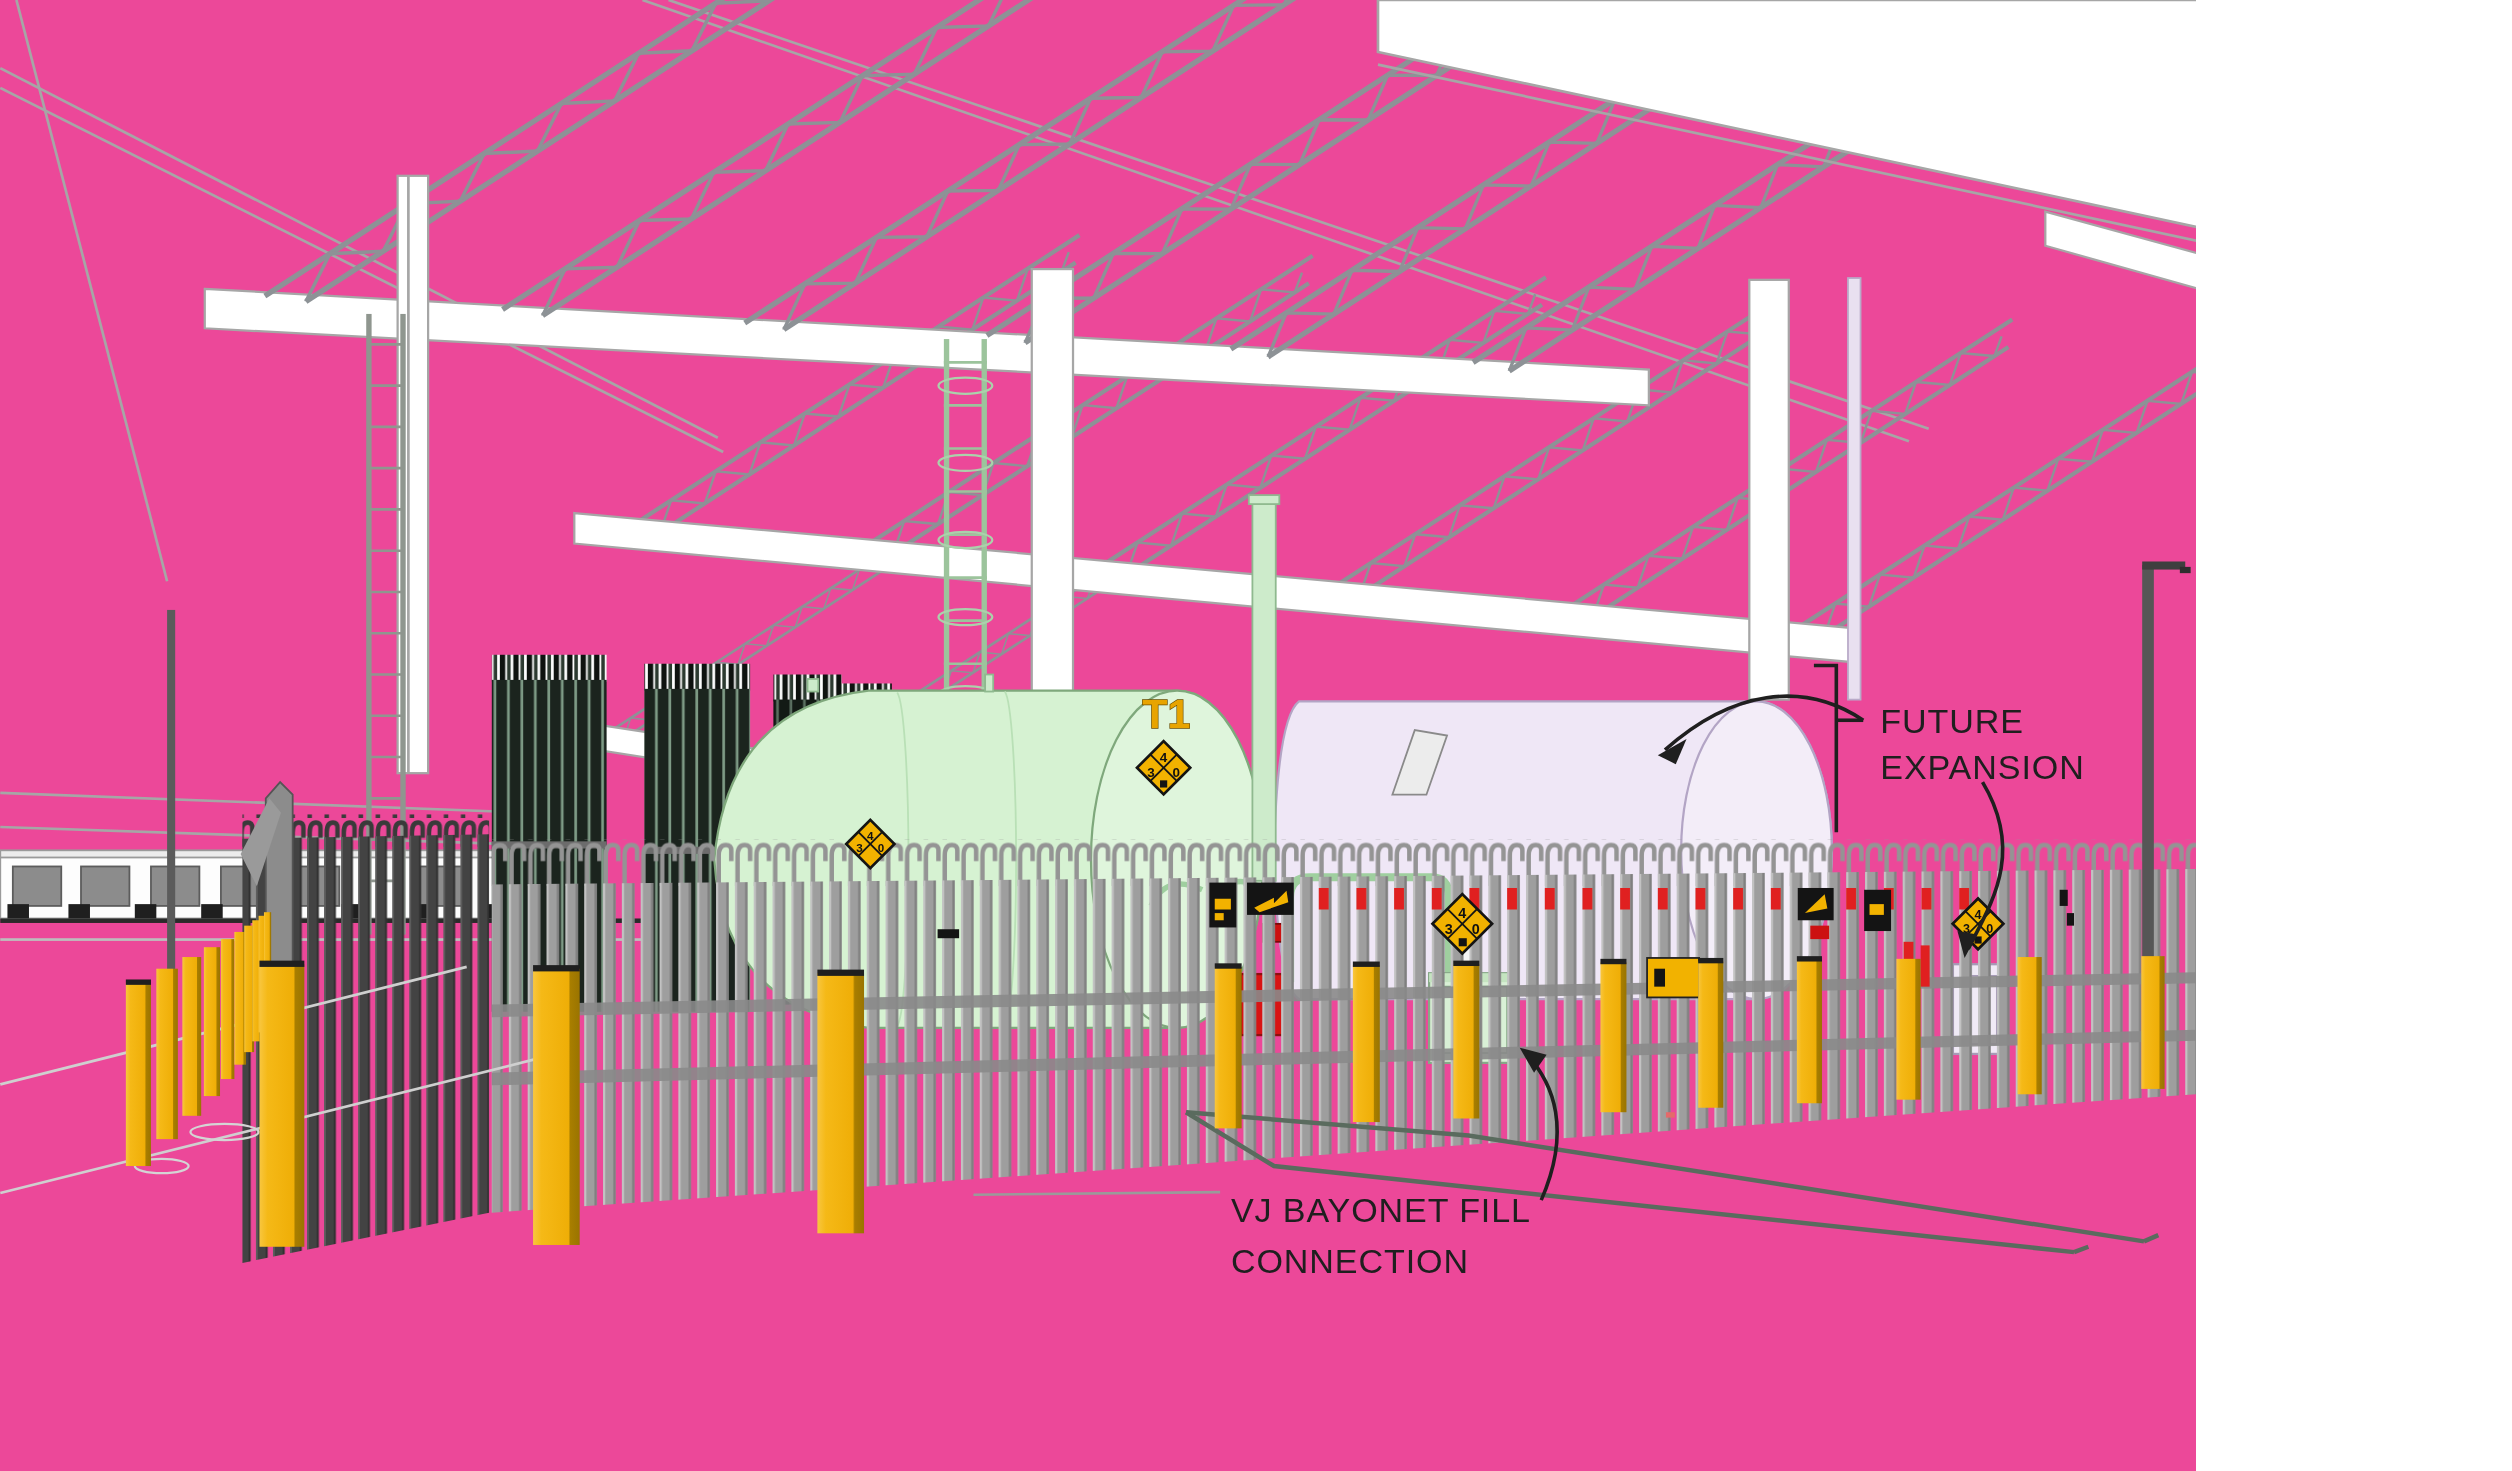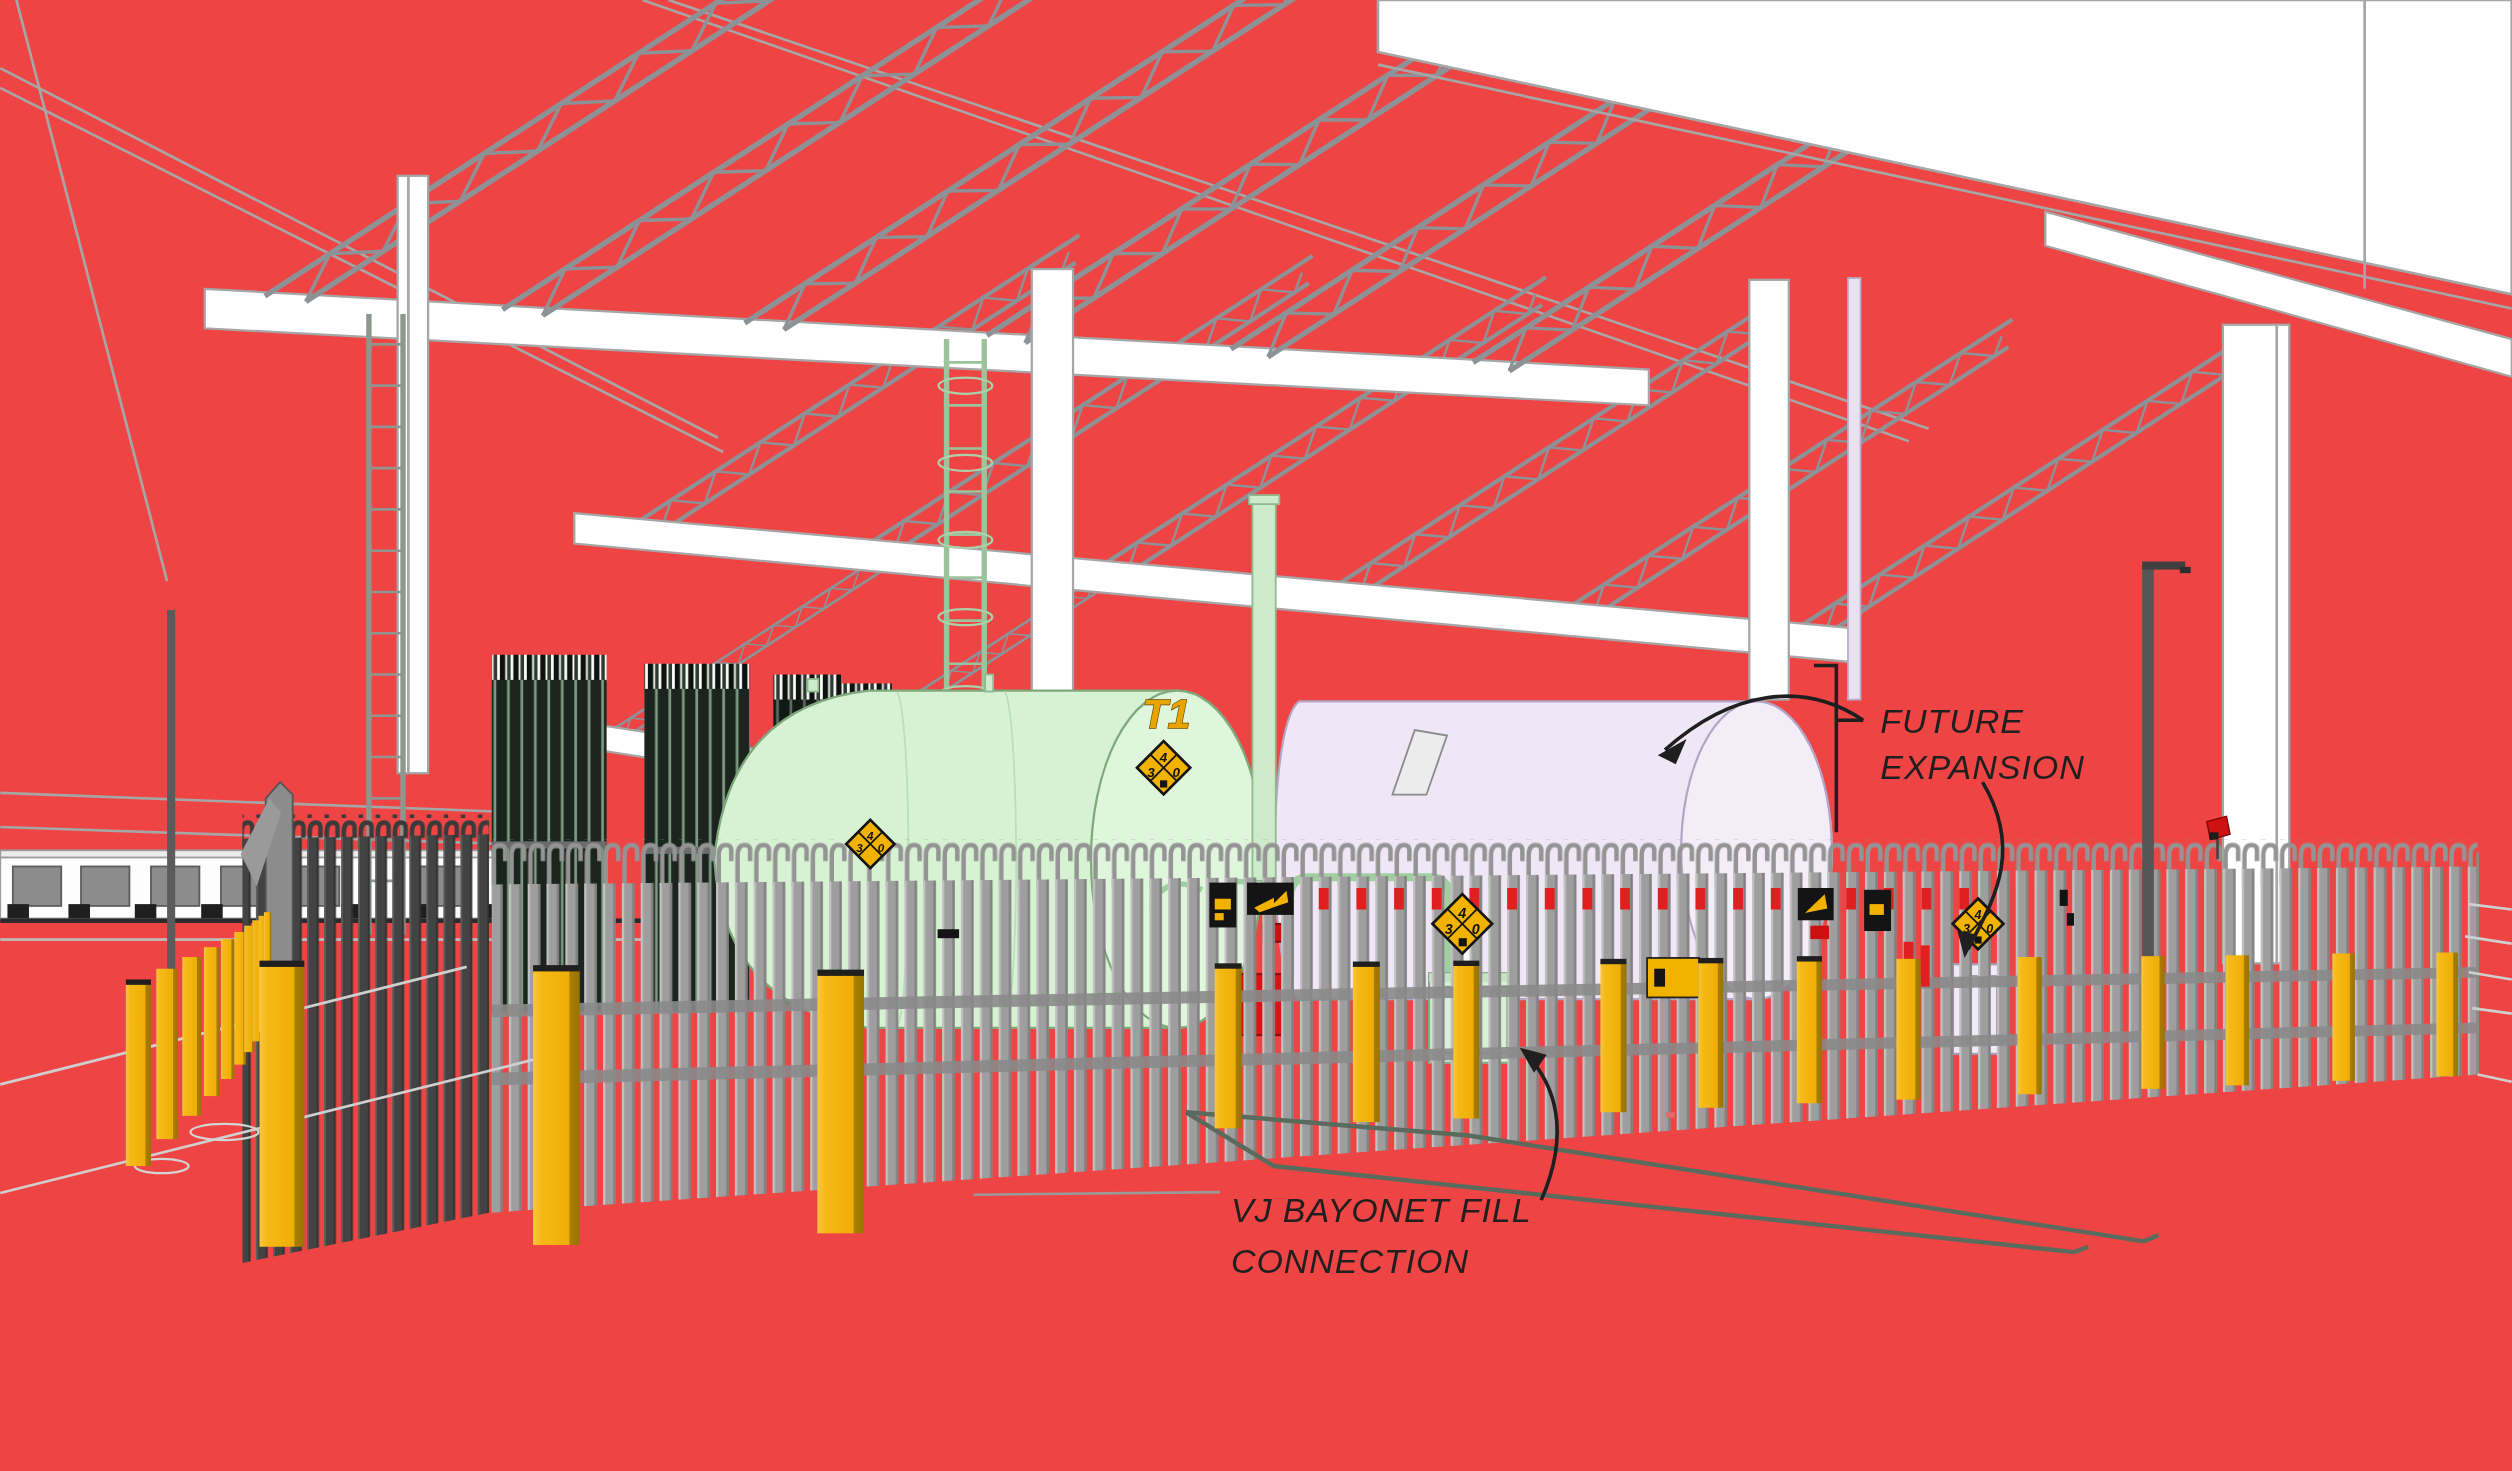--- a/index.html
+++ b/index.html
@@ -1,17 +1,17 @@
 <!DOCTYPE html>
 <html style="font-size:14.4px"><head>
 <meta charset="utf-8">
 <style>
   html,body{margin:0;padding:0;background:#ffffff;}
-  .stage{position:relative;width:2512px;height:1471px;background:#ef4444;overflow:hidden;
-         font-family:"Liberation Sans", sans-serif;font-style:italic;}
+  .stage{position:relative;width:2196px;height:1471px;background:#ec4899;overflow:hidden;
+         font-family:"Liberation Sans", sans-serif;}
   svg{display:block}
   .ann{font-family:"Liberation Sans", sans-serif;font-size:38px;fill:#1f1f1f;letter-spacing:1px;}
   .nfpa-num{font-family:"Liberation Sans", sans-serif;font-weight:bold;fill:#111;}
   .tanklabel{font-family:"Liberation Sans", sans-serif;font-weight:bold;font-size:46px;
              fill:#E8A400;stroke:#6b4d00;stroke-width:1.5;paint-order:stroke;}
   .ch{stroke:#8d9296;stroke-width:6;fill:none}
   .wb{stroke:#8d9296;stroke-width:3.5;fill:none}
   .cline{stroke:#a6a6a6;stroke-width:3;fill:none}
   .cfill{fill:#ffffff;stroke:#a6a6a6;stroke-width:2.5}
   .gline{stroke:#cfcfcf;stroke-width:3;fill:none}

